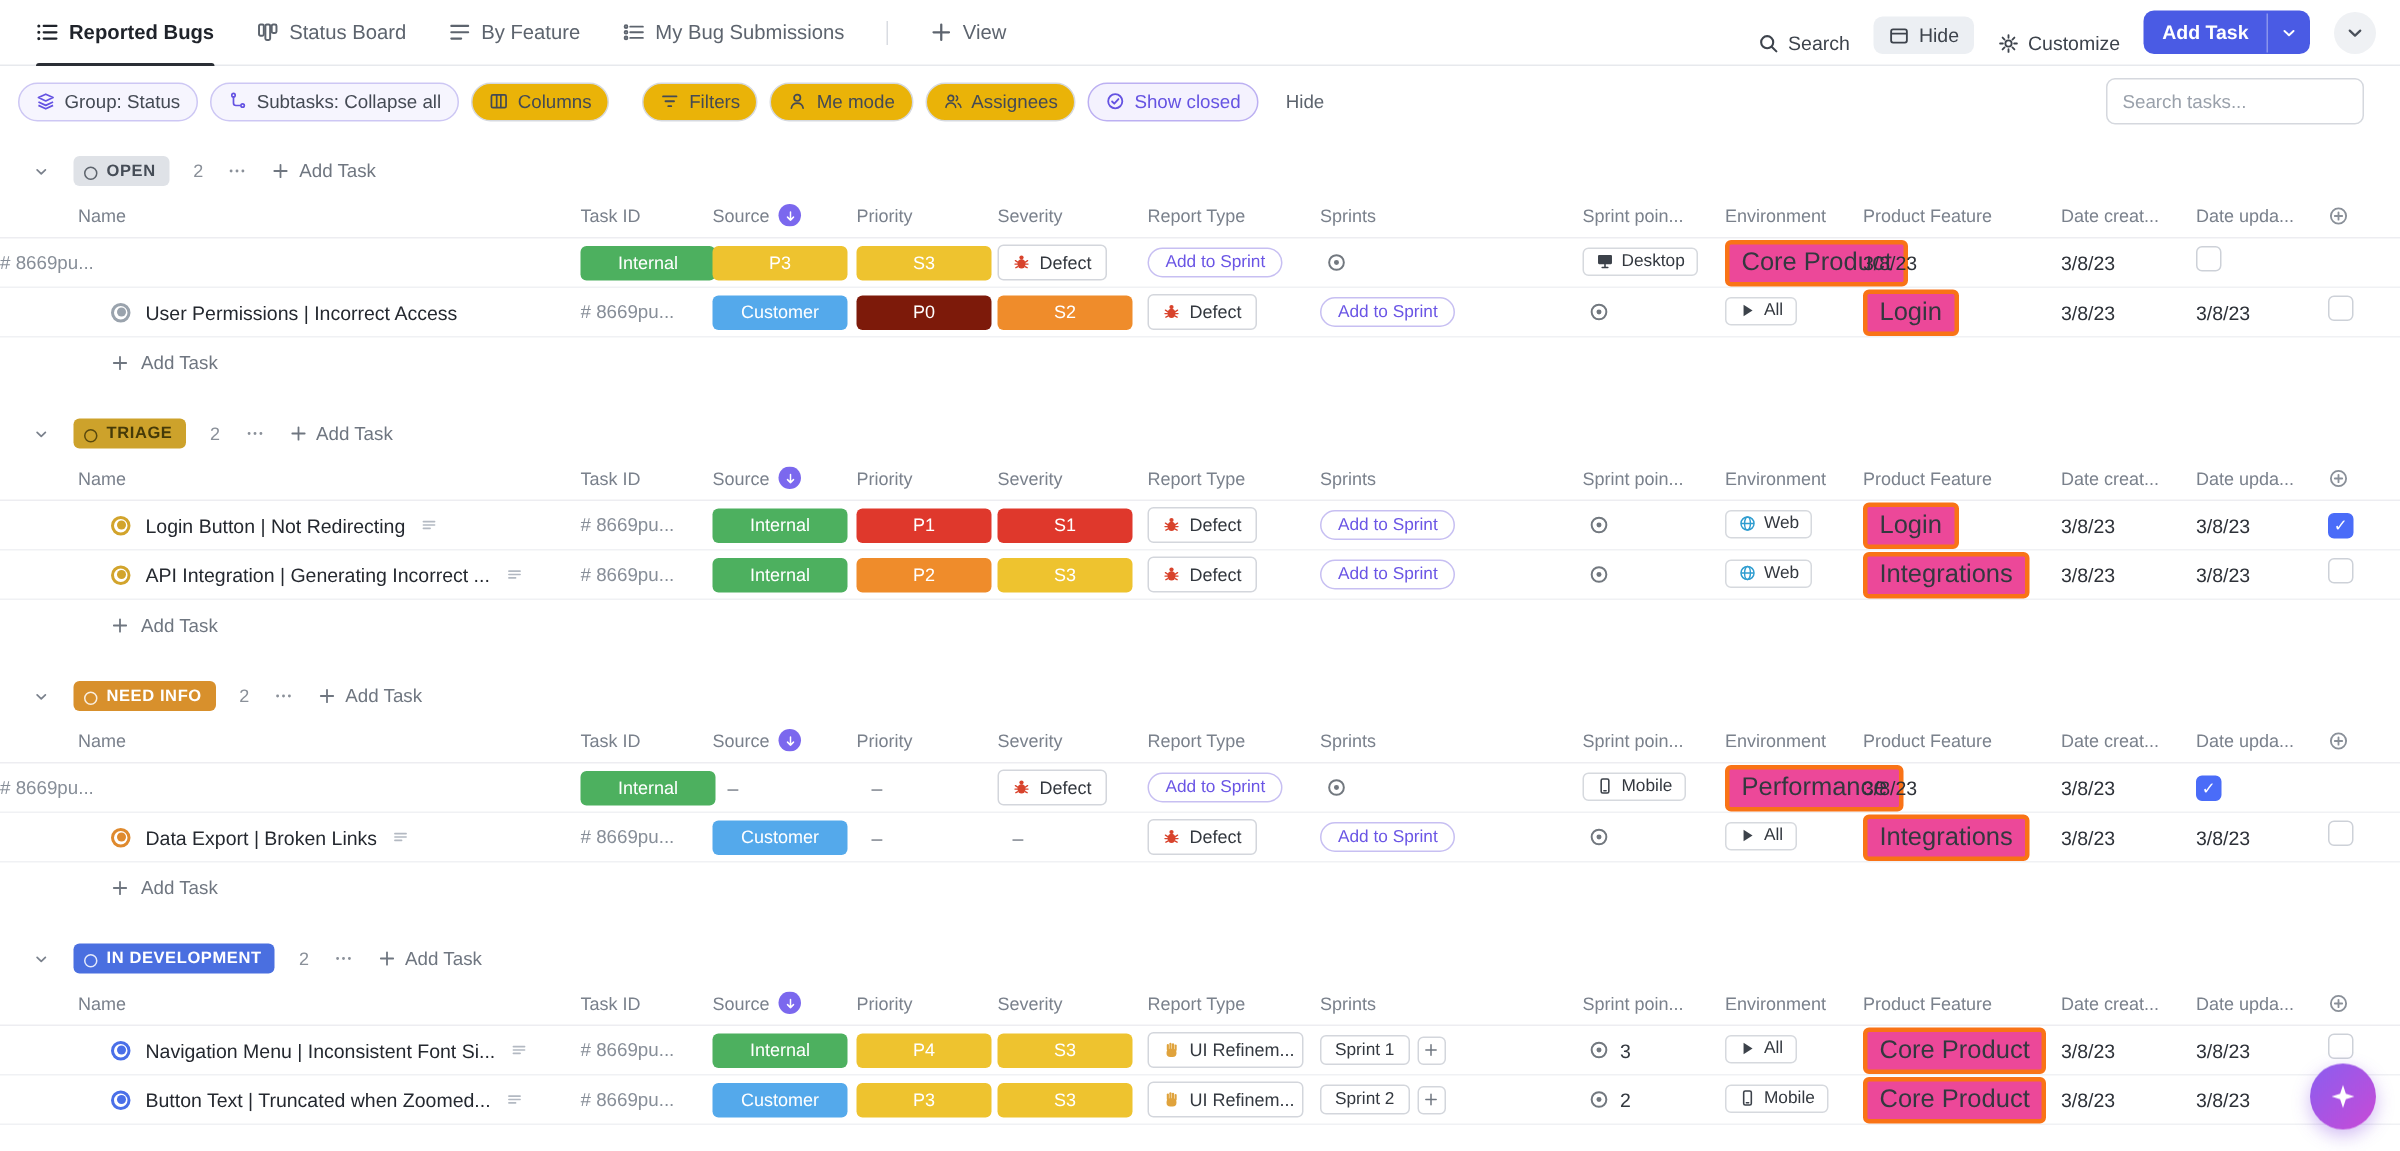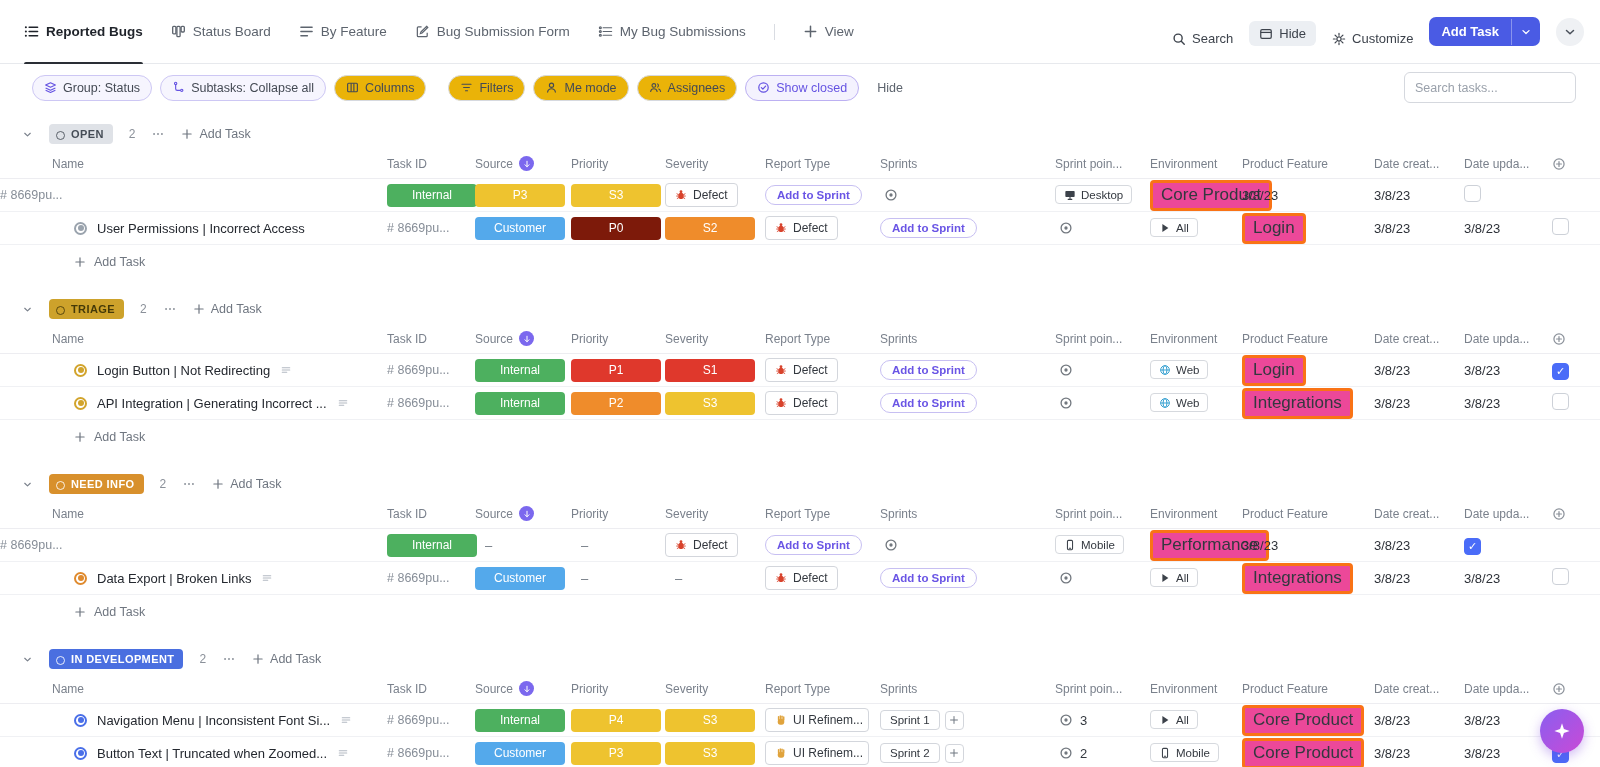--- a/index.html
+++ b/index.html
@@ -6,41 +6,41 @@
   :root{
     --accent:#4a5be4; --green:#4db05f; --blue:#54a9eb; --yellow:#eec32f;
     --orange:#ef8c2b; --red:#df382c; --darkred:#7d1a0a; --gold:#cda22b;
     --statusOrange:#d8902c; --statusBlue:#4a6fe0; --purple:#7b68ee;
   }
   body{width:1600px;height:767px;overflow:hidden;background:#fff;color:#23272e;
        font-family:"Liberation Sans",sans-serif;}
   .i{width:14px;height:14px;display:block}
 
   
-  .topnav{height:64px;display:flex;align-items:center;justify-content:space-between;
+  .topnav{height:44px;display:flex;align-items:center;justify-content:space-between;
           padding:0 16px 0 24px;border-bottom:1px solid #e7e9ed}
   .tabs{display:flex;align-items:center;gap:28px;height:100%}
   .tab{display:flex;align-items:center;gap:7px;font-size:13.5px;color:#5d646e;cursor:pointer;height:100%;position:relative;white-space:nowrap}
   .tab .i{width:15px;height:15px}
   .tab.active{color:#1f232a;font-weight:700}
   .tab.active::after{content:"";position:absolute;left:0;right:0;bottom:-1px;height:2px;background:#2a2e35;border-radius:2px 2px 0 0}
   .vsep{width:1px;height:16px;background:#d9dce2}
   .nav-right{display:flex;align-items:flex-end;gap:16px}
   .nav-item{display:flex;align-items:center;gap:6px;font-size:13px;color:#3d434c;cursor:pointer;white-space:nowrap}
   .hide-pill{background:#eceff3;padding:5px 10px;border-radius:6px}
   .addtask-btn{display:flex;align-items:center;background:var(--accent);color:#fff;border-radius:7px;
                font-size:13px;font-weight:600;overflow:hidden;cursor:pointer}
   .addtask-btn .lbl{padding:7px 12px}
   .addtask-btn .chev{padding:7px 8px;border-left:1px solid rgba(255,255,255,.35);display:flex}
   .addtask-btn .i{width:12px;height:12px}
   .circle-btn{width:28px;height:28px;border-radius:50%;background:#eff1f4;display:flex;
               align-items:center;justify-content:center;color:#4a505a;cursor:pointer}
 
   
-  .toolbar{display:flex;align-items:center;padding:8px 24px 6px 32px;gap:8px}
+  .toolbar{display:flex;align-items:center;padding:8px 24px 6px 12px;gap:8px}
   .tb-pill{display:inline-flex;align-items:center;gap:6px;border:1px solid #d6d9df;border-radius:14px;
            padding:5px 11px;font-size:12.5px;color:#444a54;background:#eab308;cursor:pointer;white-space:nowrap}
   .tb-pill .i{width:13px;height:13px}
   .tb-pill.lav{border-color:#cdc7f4;background:#f6f5fe}
   .tb-pill.lav .i{color:#6553e2}
   .tb-pill.purple{border-color:#bcb0f2;background:#f4f2fe;color:#6553e2}
   .gap{margin-left:14px}
   .tb-hide{font-size:12.5px;color:#5d646e;margin-left:10px;cursor:pointer}
   .tb-spacer{flex:1}
   .search-input{width:172px;height:31px;border:1px solid #d5d8de;border-radius:6px;font-size:12.5px;
@@ -92,21 +92,21 @@
         justify-content:center;color:#fff;font-size:12px;font-weight:500;cursor:pointer}
   .p-green{background:var(--green)} .p-blue{background:var(--blue)}
   .p-yellow{background:var(--yellow)} .p-orange{background:var(--orange)}
   .p-red{background:var(--red)} .p-darkred{background:var(--darkred)}
   .dash{color:#6f7680;font-size:13px;padding-left:10px}
   .rtag{display:inline-flex;align-items:center;gap:6px;border:1px solid #d3d6dc;border-radius:4px;height:24px;
         padding:0 9px;font-size:12px;color:#33383f;background:#fff;max-width:104px;white-space:nowrap;cursor:pointer;overflow:hidden}
   .rtag .i{width:12px;height:12px;flex:none}
   .bug-i{color:#d8432c;display:flex} .hand-i{color:#e0a33c;display:flex}
   .add-sprint{display:inline-flex;align-items:center;border:1px solid #c7bff2;color:#6a55e5;border-radius:12px;
-              padding:3px 11px;font-size:11.5px;font-weight:700;background:#fff;cursor:pointer;white-space:nowrap}
+              padding:3px 11px;font-size:11.5px;font-weight:400;background:#fff;cursor:pointer;white-space:nowrap}
   .sprint-cell{display:flex;align-items:center;gap:5px}
   .sprint-pill{border:1px solid #d3d6dc;border-radius:4px;padding:3px 9px;font-size:11.5px;color:#33383f;cursor:pointer;white-space:nowrap}
   .sprint-add{width:19px;height:19px;border:1px solid #d3d6dc;border-radius:4px;display:inline-flex;
               align-items:center;justify-content:center;color:#6f7680;cursor:pointer}
   .sprint-add .i{width:10px;height:10px}
   .pts-cell{display:flex;align-items:center;gap:7px;color:#33383f;font-size:13px;padding-left:4px}
   .target-i{color:#72787f;display:flex;cursor:pointer}
   .envtag{display:inline-flex;align-items:center;gap:5px;border:1px solid #d6d9de;border-radius:4px;
           padding:2.5px 8px;font-size:11.5px;color:#33383f;background:#fff;white-space:nowrap;cursor:pointer}
   .envtag .i{width:12px;height:12px}
@@ -298,26 +298,20 @@
       <svg class="i">
           <use href="#i-board"></use>
         </svg>
       <span>Status Board</span>
     </div>
     <div class="tab">
       <svg class="i">
           <use href="#i-feature"></use>
         </svg>
       <span>By Feature</span>
-    </div>
-    <div class="tab">
-      <svg class="i">
-          <use href="#i-form"></use>
-        </svg>
-      <span>Bug Submission Form</span>
     </div>
     <div class="tab">
       <svg class="i">
           <use href="#i-mylist"></use>
         </svg>
       <span>My Bug Submissions</span>
     </div>
     <div class="vsep"></div>
     <div class="tab">
       <svg class="i">

